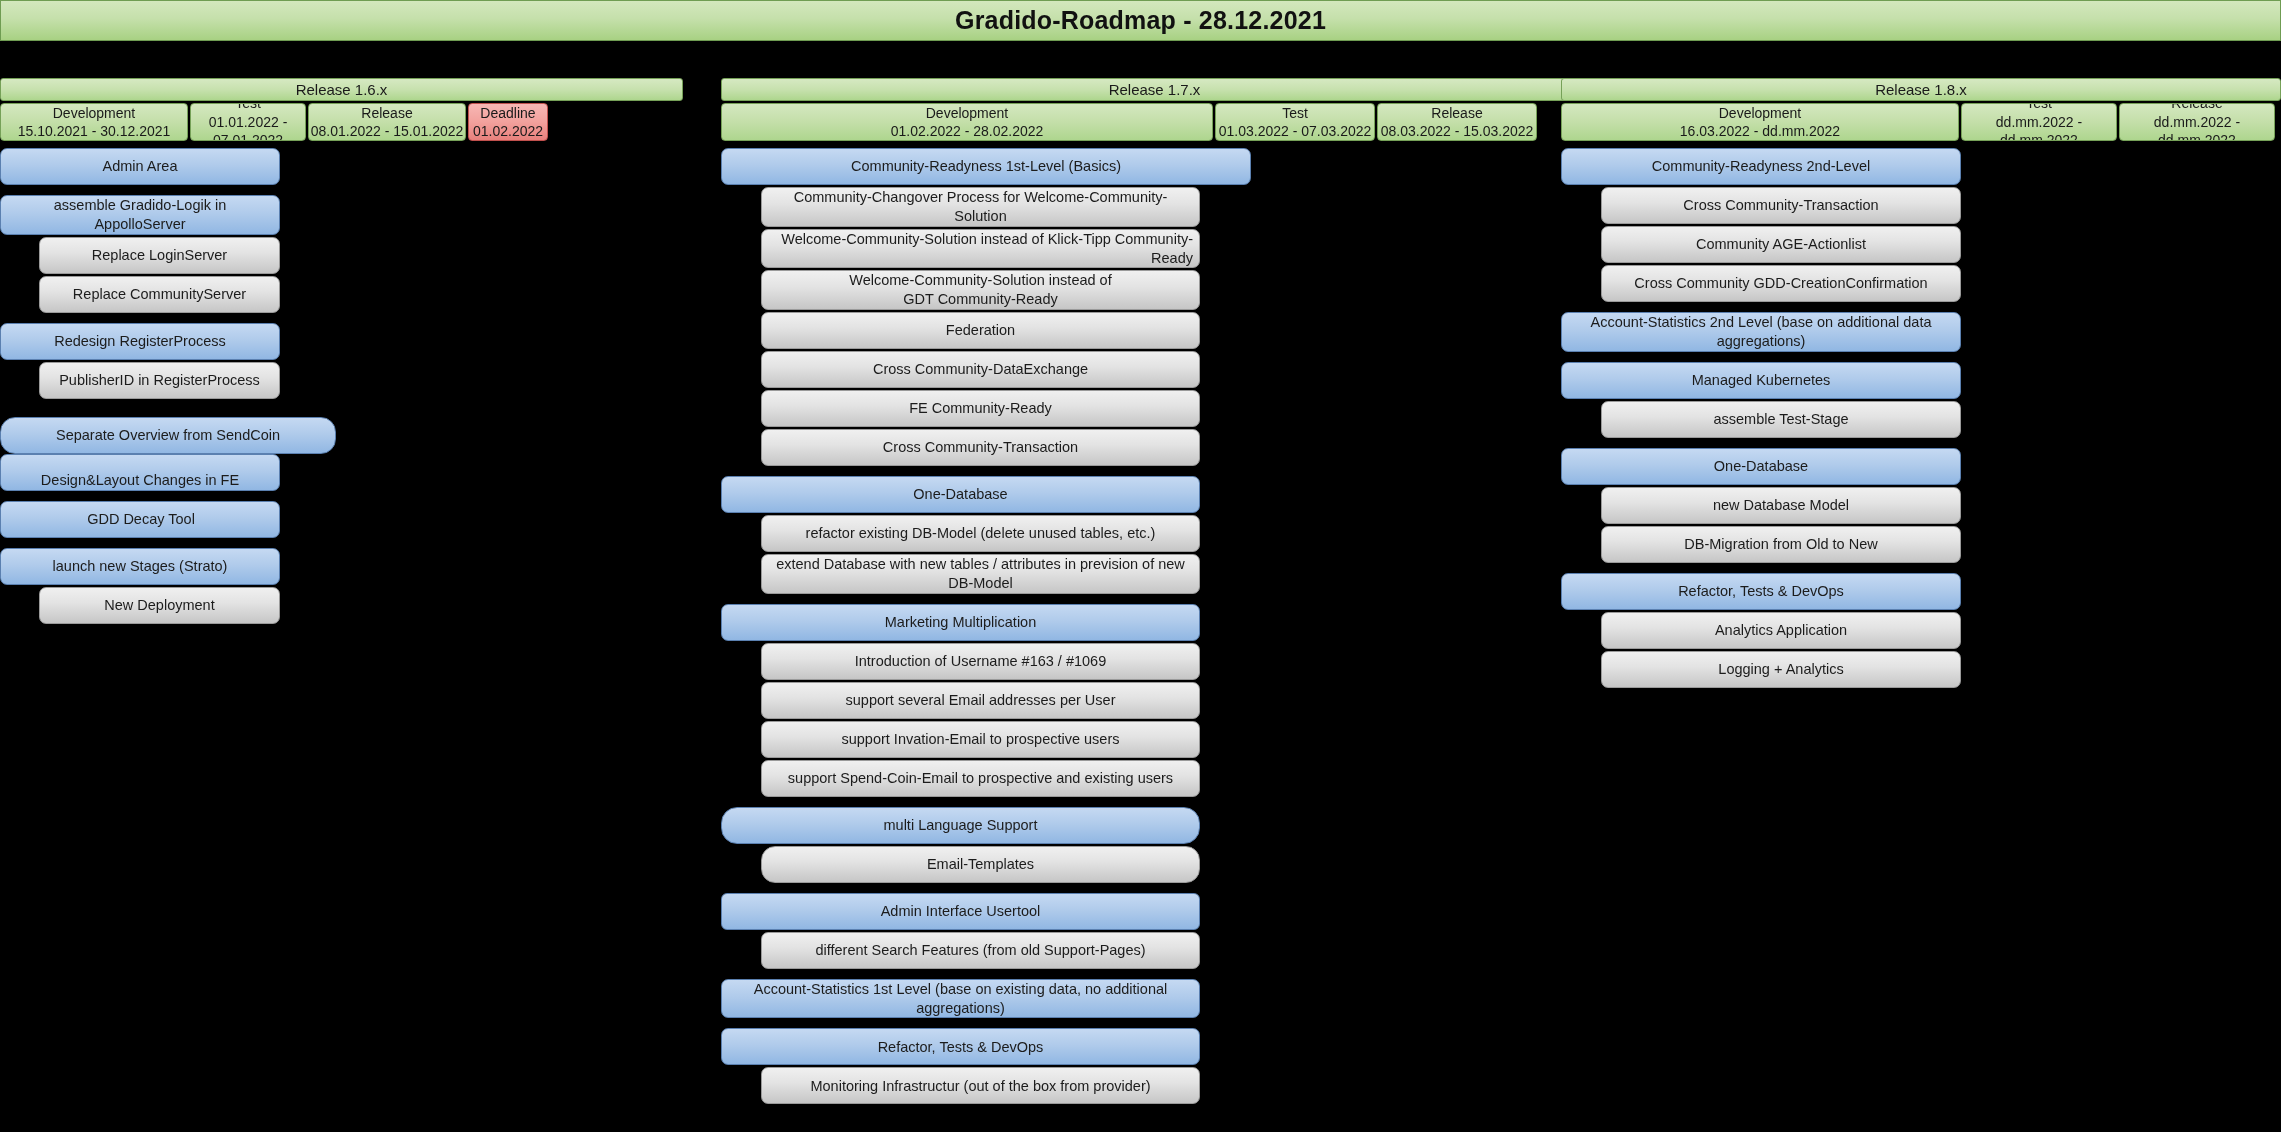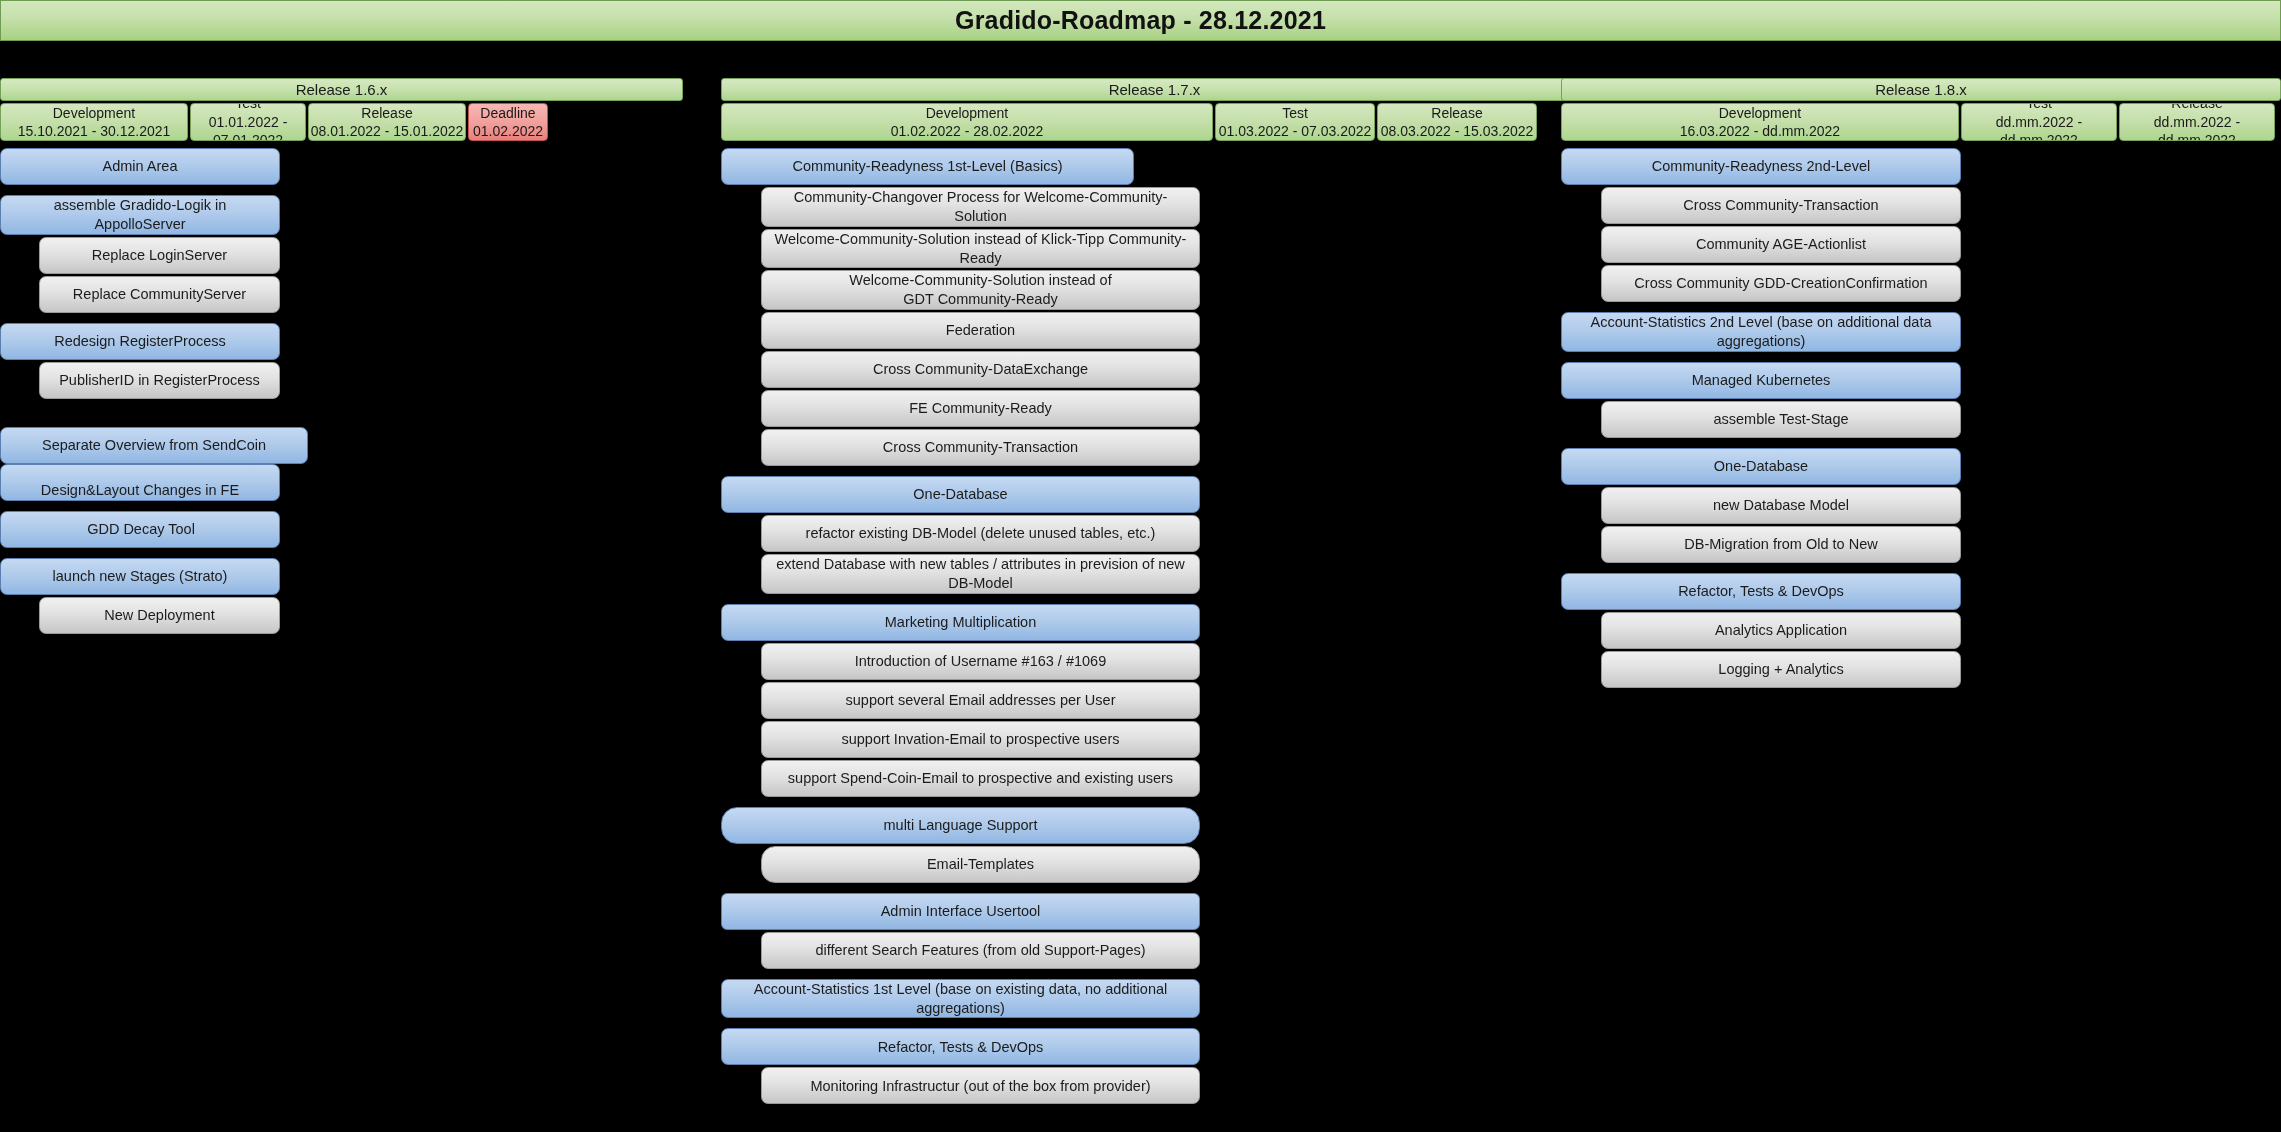--- a/index.html
+++ b/index.html
@@ -164,21 +164,21 @@
         </div>
         <div class="task sub" style="margin-left: 39px; width: 241px; margin-top: 2px;">
           <span>Replace CommunityServer</span>
         </div>
         <div class="task epic" style="margin-left: 0px; width: 280px; margin-top: 10px;">
           <span>Redesign RegisterProcess</span>
         </div>
         <div class="task sub" style="margin-left: 39px; width: 241px; margin-top: 2px;">
           <span>PublisherID in RegisterProcess</span>
         </div>
-        <div class="task epic" style="margin-left: 0px; width: 308px; margin-top: 28px;">
+        <div class="task epic" style="margin-left: 0px; width: 336px; margin-top: 18px; border-radius: 15px;">
           <span>Separate Overview from SendCoin</span>
         </div>
         <div class="task epic" style="margin-left: 0px; width: 280px;  align-items: flex-end;">
           <span>Design&amp;Layout Changes in FE</span>
         </div>
         <div class="task epic" style="margin-left: 0px; width: 280px; margin-top: 10px; padding-left: 8px;">
           <span>GDD Decay Tool</span>
         </div>
         <div class="task epic" style="margin-left: 0px; width: 280px; margin-top: 10px;">
           <span>launch new Stages (Strato)</span>
@@ -200,27 +200,27 @@
         <div class="phase" style="width: 160px;">
           <span>Test</span>
           <span>01.03.2022 - 07.03.2022</span>
         </div>
         <div class="phase" style="width: 160px;">
           <span>Release</span>
           <span>08.03.2022 - 15.03.2022</span>
         </div>
       </div>
       <div class="tasks">
-        <div class="task epic" style="margin-left: 0px; width: 413px;">
+        <div class="task epic" style="margin-left: 0px; width: 530px;">
           <span>Community-Readyness 1st-Level (Basics)</span>
         </div>
         <div class="task sub" style="margin-left: 40px; width: 439px; margin-top: 2px;">
           <span>Community-Changover Process for Welcome-Community-Solution</span>
         </div>
-        <div class="task sub" style="margin-left: 40px; width: 439px; margin-top: 2px;">
+        <div class="task sub" style="margin-left: 40px; width: 439px; margin-top: 2px; text-align: right;">
           <span>Welcome-Community-Solution instead of Klick-Tipp Community-Ready</span>
         </div>
         <div class="task sub multiline" style="margin-left: 40px; width: 439px; margin-top: 2px;"><span>Welcome-Community-Solution instead of
 GDT Community-Ready</span></div>
         <div class="task sub" style="margin-left: 40px; width: 439px; margin-top: 2px;">
           <span>Federation</span>
         </div>
         <div class="task sub" style="margin-left: 40px; width: 439px; margin-top: 2px;">
           <span>Cross Community-DataExchange</span>
         </div>

